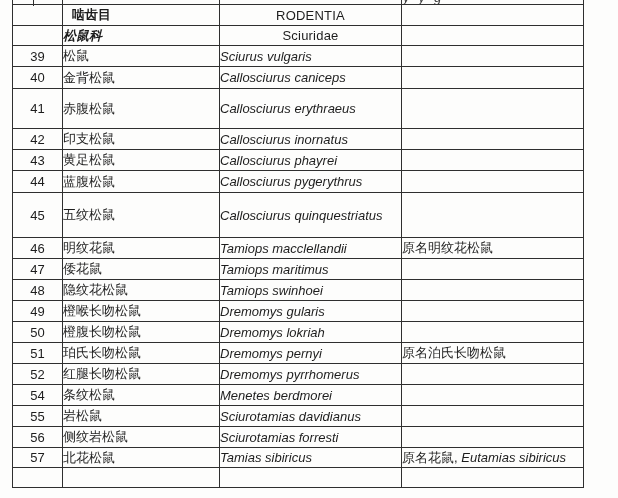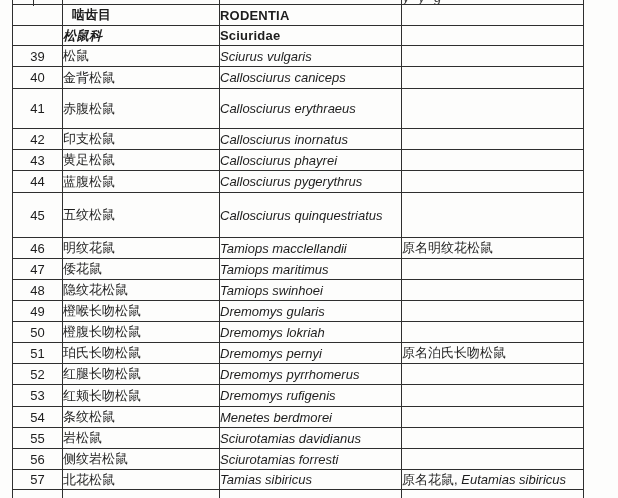--- a/index.html
+++ b/index.html
@@ -25,21 +25,21 @@
     overflow:hidden;
     white-space:normal;
   }
   tr.r{height:21px;}
   .c-num{text-align:center;}
   .c-cn{padding-left:22px;}
   .c-sci{font-style:italic;padding-left:7px;font-size:13.5px;}
   .c-note{padding-left:6px;}
   .order-row .c-cn{padding-left:9px;font-weight:bold;}
   .family-row .c-cn{font-weight:bold;font-style:italic;}
-  .latin-header{font-style:normal;font-weight:bold;font-size:14px;letter-spacing:.2px;}
+  .latin-header{font-style:normal;font-weight:normal;font-size:14px;letter-spacing:.2px;text-align:center;}
   .wrap{line-height:19px;padding-right:48px;margin-left:16px;}
   .no-right{border-right:hidden;}
   .note-italic{font-style:italic;}
   .remnant-text{
     position:absolute;left:403px;top:-10px;
     font-style:italic;font-size:13px;letter-spacing:9px;color:#3a3a3a;
   }
   .remnant-line{
     position:absolute;left:33px;top:0;width:1.4px;height:6px;background:#2f2f2f;
   }
@@ -155,26 +155,20 @@
           <td class="c-cn">珀氏长吻松鼠</td>
           <td class="c-sci">Dremomys pernyi</td>
           <td class="c-note"><span>原名泊氏长吻松鼠</span></td>
         </tr>
         <tr class="r" style="height: 21px;">
           <td class="c-num">52</td>
           <td class="c-cn">红腿长吻松鼠</td>
           <td class="c-sci">Dremomys pyrrhomerus</td>
           <td class="c-note"></td>
         </tr>
-        <tr class="r" style="height: 22px;">
-          <td class="c-num">53</td>
-          <td class="c-cn">红颊长吻松鼠</td>
-          <td class="c-sci">Dremomys rufigenis</td>
-          <td class="c-note"></td>
-        </tr>
         <tr class="r" style="height: 21px;">
           <td class="c-num">54</td>
           <td class="c-cn">条纹松鼠</td>
           <td class="c-sci">Menetes berdmorei</td>
           <td class="c-note"></td>
         </tr>
         <tr class="r" style="height: 21px;">
           <td class="c-num">55</td>
           <td class="c-cn">岩松鼠</td>
           <td class="c-sci">Sciurotamias davidianus</td>

